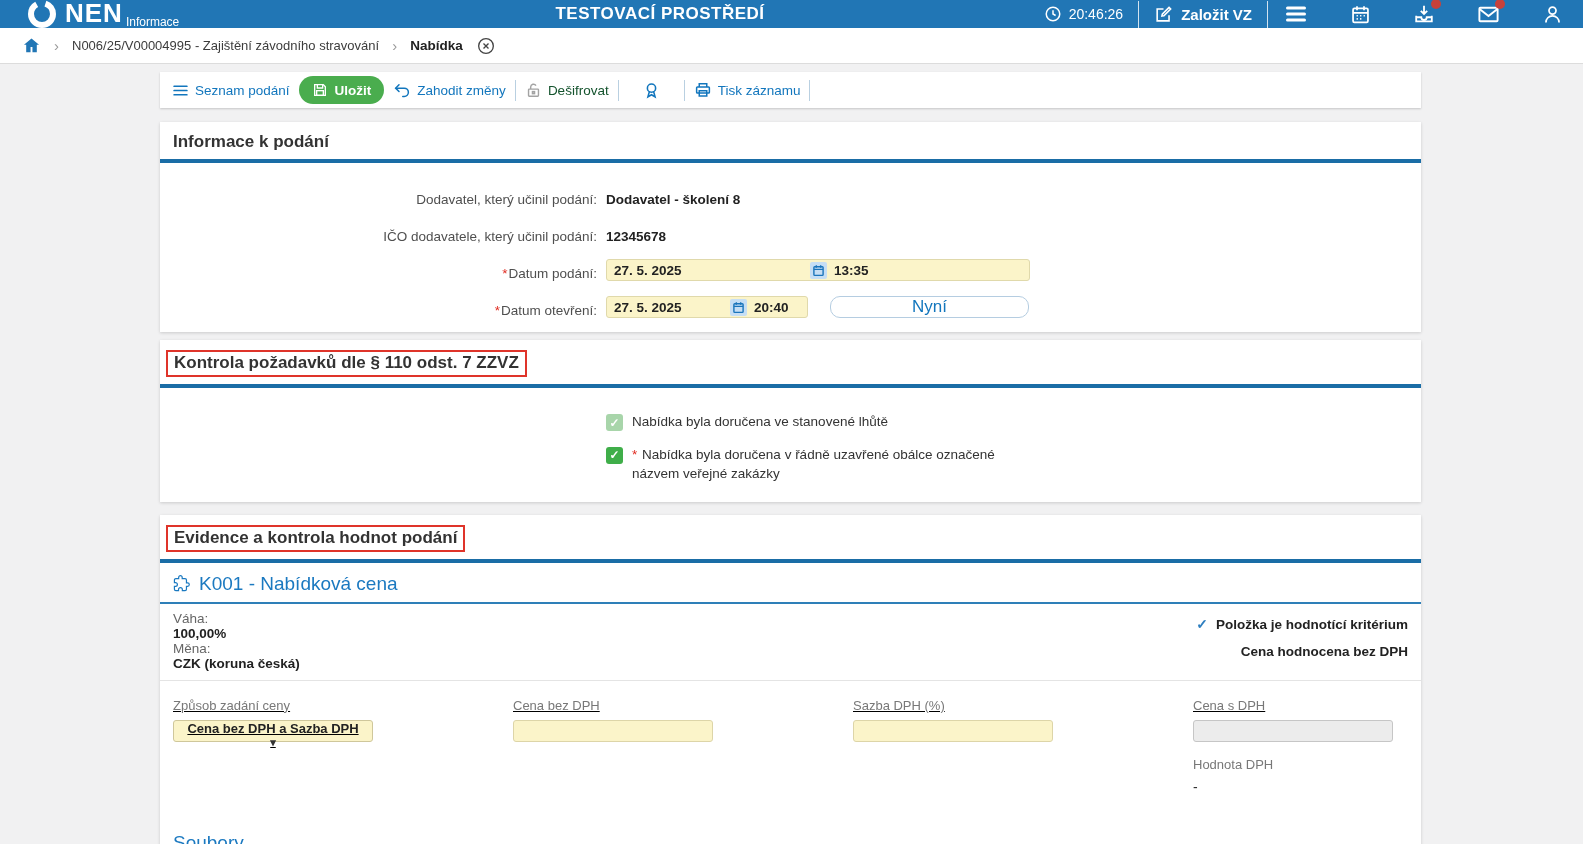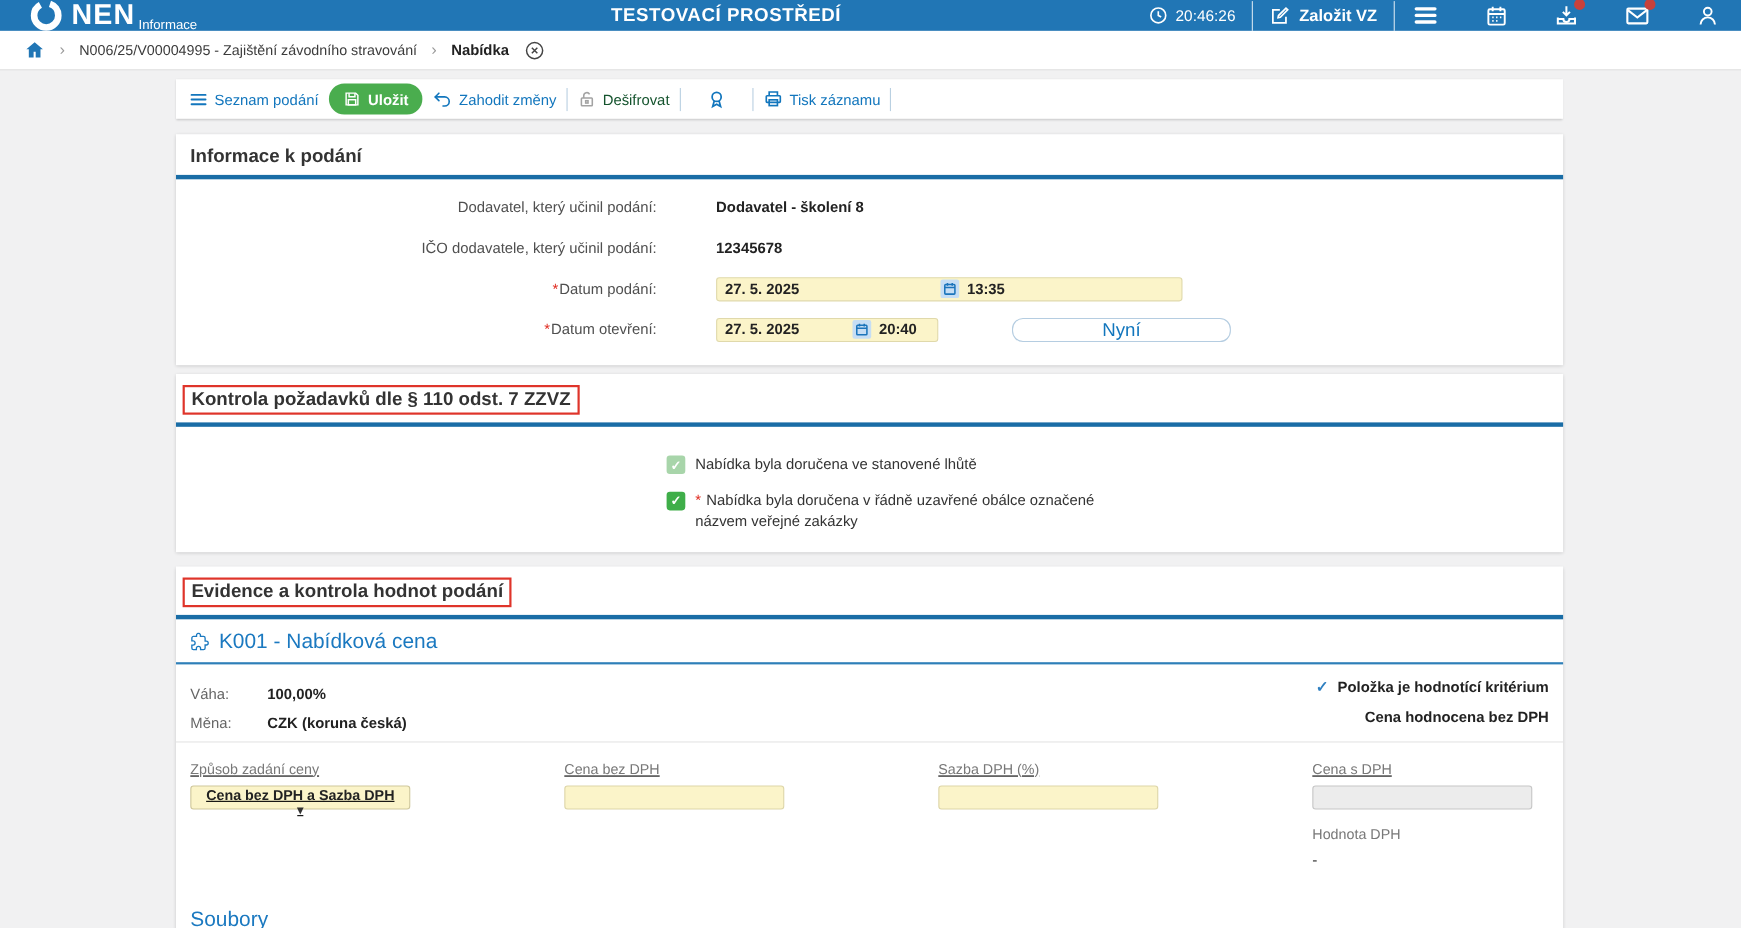--- a/index.html
+++ b/index.html
@@ -62,21 +62,21 @@
   .card-1 { margin-top:14px; }
   .card-2 { margin-top:8px; }
   .card-3 { margin-top:13px; }
   .card-head {
     font-size:17px; font-weight:bold; color:#333;
     padding:10px 13px 7px; border-bottom:4px solid #1a6da6;
   }
   .annot-box { display:inline-block; border:2px solid #df342a; padding:1px 6px 2px; margin-left:-7px; }
   
   .card-1-body { padding:7px 0 14px; }
-  .info-row { display:flex; align-items:center; min-height:37px; font-size:13.5px;gap:45px; }
+  .info-row { display:flex; align-items:flex-end; min-height:37px; font-size:13.5px; }
   .info-label { width:437px; text-align:right; color:#4f4f4f; }
   .req { color:#e02b20; margin-right:1px; }
   .info-value { margin-left:9px; font-weight:bold; color:#222; }
   .datefield {
     margin-left:9px; display:flex; align-items:center;
     background:#fbf4c9; border:1px solid #e0d9ab; border-radius:3px;
     height:22px; padding:0 7px; font-weight:bold; font-size:13.5px; color:#222;
   }
   .datefield-wide { width:424px; }
   .datefield-narrow { width:202px; }
@@ -102,21 +102,21 @@
   }
   .chk.dis { background:#a8d5aa; cursor:default; }
   .chk.on { background:#3fae49; }
   .chk-label { max-width:400px; line-height:1.4; }
   
   .subhead {
     display:flex; align-items:center; gap:9px; color:#1b79c0; font-size:19px;
     padding:10px 13px 7px; border-bottom:2px solid #2e7fb8;
   }
   .kv-flags { display:flex; justify-content:space-between; padding:7px 13px 9px; border-bottom:1px solid #e4e4e4; font-size:13.5px; }
-  .kv-row { display:flex; align-items:flex-end; min-height:27px; }
+  .kv-row { display:flex; align-items:flex-start; min-height:27px;flex-direction:column; }
   .kv-label { width:70px; color:#666; }
   .kv-val { font-weight:bold; color:#222; }
   .flag-row { display:flex; justify-content:flex-end; align-items:center; min-height:27px; gap:8px; font-weight:bold; color:#222; }
   .blue-check { color:#2e7fc0; font-weight:bold; font-size:14px; }
   .form-grid { display:grid; grid-template-columns:repeat(4,200px); column-gap:140px; padding:17px 13px 0;text-decoration:underline; }
   .f-label { font-size:13px; color:#787878; margin-bottom:7px; }
   .f-input {
     width:100%; height:22px; background:#fbf4c9; border:1px solid #ddd5a8;
     border-radius:3px; font-family:inherit; font-size:13px; padding:0 6px;
   }

